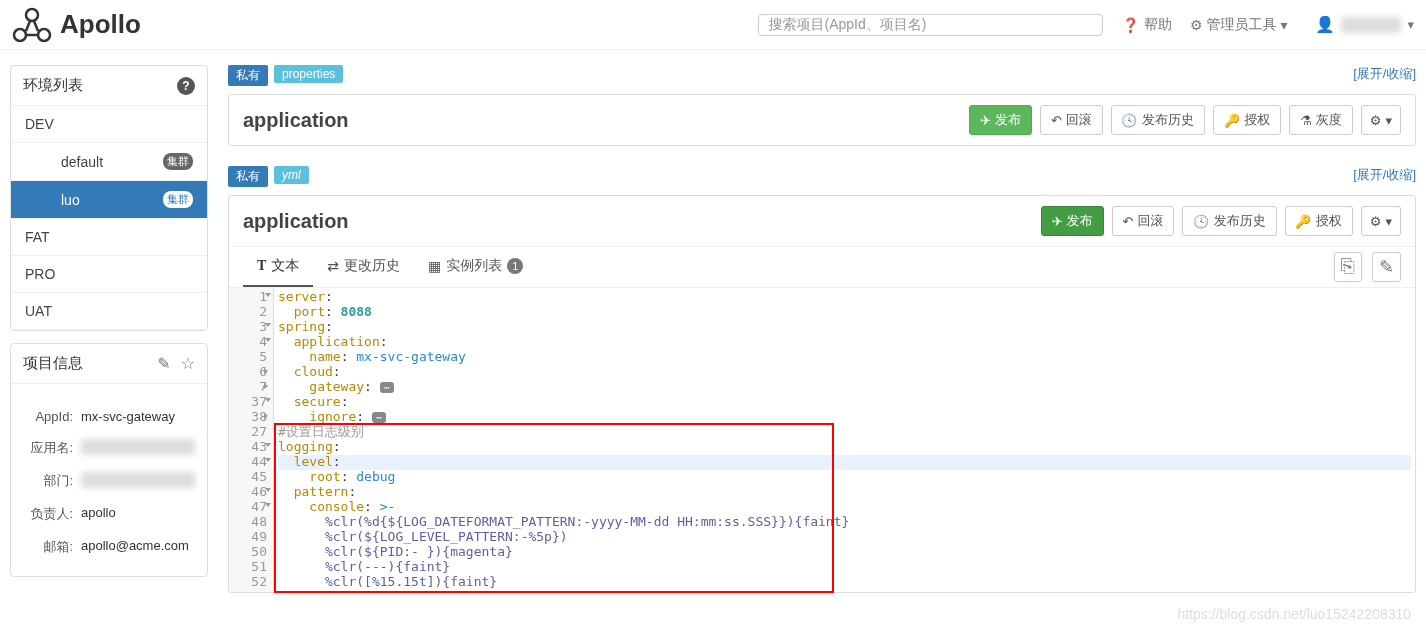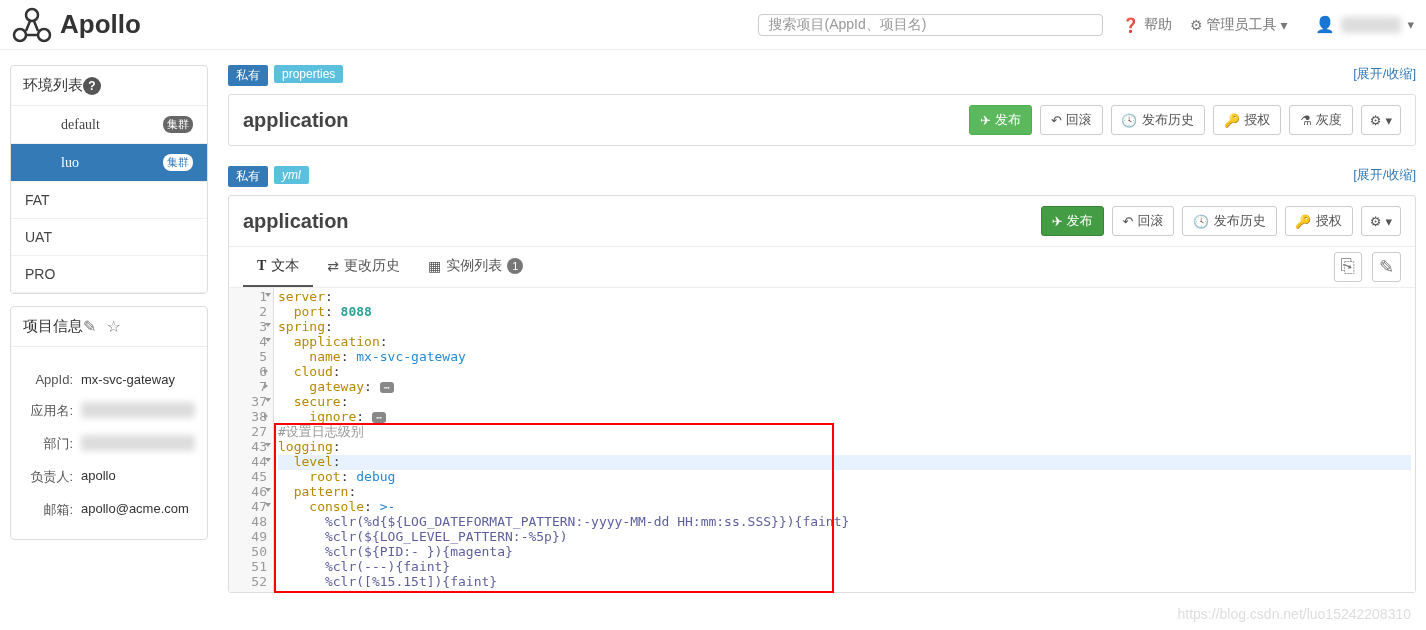--- a/index.html
+++ b/index.html
@@ -11,24 +11,24 @@
 .top-spacer { flex: 1; }
 .search-box { width: 345px; height: 22px; border: 1px solid #ccc; border-radius: 4px; padding: 0 10px; font-size: 14px; color: #999; display: flex; align-items: center; margin-right: 20px; }
 .top-links { display: flex; align-items: center; gap: 18px; color: #777; }
 .top-link { display: flex; align-items: center; gap: 4px; cursor: pointer; font-size: 14px; }
 .user-area { display: flex; align-items: center; gap: 6px; margin-left: 10px; }
 .user-icon { font-size: 16px; }
 .user-blur { width: 60px; height: 16px; background: #ddd; filter: blur(3px); border-radius: 3px; }
 .main { display: flex; gap: 20px; padding: 15px 10px; }
 .left-col { width: 198px; display: flex; flex-direction: column; gap: 12px; }
 .panel { border: 1px solid #ddd; border-radius: 4px; background: #fff; }
-.panel-hd { padding: 10px 12px; border-bottom: 1px solid #eee; display: flex; align-items: center; justify-content: flex-start; font-size: 15px; color: #333; }
+.panel-hd { padding: 10px 12px; border-bottom: 1px solid #eee; display: flex; align-items: center; justify-content: space-between; font-size: 15px; color: #333; }
 .panel-hd .q { width: 18px; height: 18px; border-radius: 50%; background: #555; color: #fff; font-size: 12px; display: flex; align-items: center; justify-content: center; font-weight: bold; }
 .env-item { padding: 10px 14px; font-size: 14px; color: #444; cursor: pointer; border-bottom: 1px solid #f0f0f0; display: flex; align-items: center; justify-content: space-between; }
-.env-item.indent { padding-left: 50px; font-family: Liberation Serif, serif; }
+.env-item.indent { padding-left: 50px; }
 .env-item.active { background: #337ab7; color: #fff; }
 .badge { background: #666; color: #fff; border-radius: 8px; font-size: 11px; padding: 1px 4px; }
 .env-item.active .badge { background: #fff; color: #337ab7; }
 .info-body { padding: 10px 12px; font-size: 13px; }
 .info-row { display: flex; margin-bottom: 10px; margin-top: 15px; }
 .info-label { width: 50px; text-align: right; color: #555; margin-right: 8px; }
 .info-val { flex: 1; color: #333; word-break: break-all; }
 .info-blur { background: #ddd; filter: blur(3px); height: 16px; border-radius: 3px; flex: 1; }
 .hd-icons { display: flex; gap: 10px; color: #777; font-size: 16px; }
 .right-col { flex: 1; min-width: 0; }
@@ -105,36 +105,39 @@
 </div>
 
 <div class="main">
   <div class="left-col">
     <div class="panel">
       <div class="panel-hd">
         <span>环境列表</span>
         <span class="q">?</span>
       </div>
       <div id="env-list">
+          <div class="env-item">
+            <span>DEV</span>
+          </div>
           <div class="env-item indent">
             <span>default</span>
             <span class="badge">集群</span>
           </div>
           <div class="env-item indent active">
             <span>luo</span>
             <span class="badge">集群</span>
           </div>
           <div class="env-item">
             <span>FAT</span>
           </div>
           <div class="env-item">
+            <span>PRO</span>
+          </div>
+          <div class="env-item">
             <span>UAT</span>
-          </div>
-          <div class="env-item">
-            <span>PRO</span>
           </div>
         </div>
     </div>
 
     <div class="panel">
       <div class="panel-hd">
         <span>项目信息</span>
         <span class="hd-icons">
           <span>✎</span>
           <span>☆</span>

